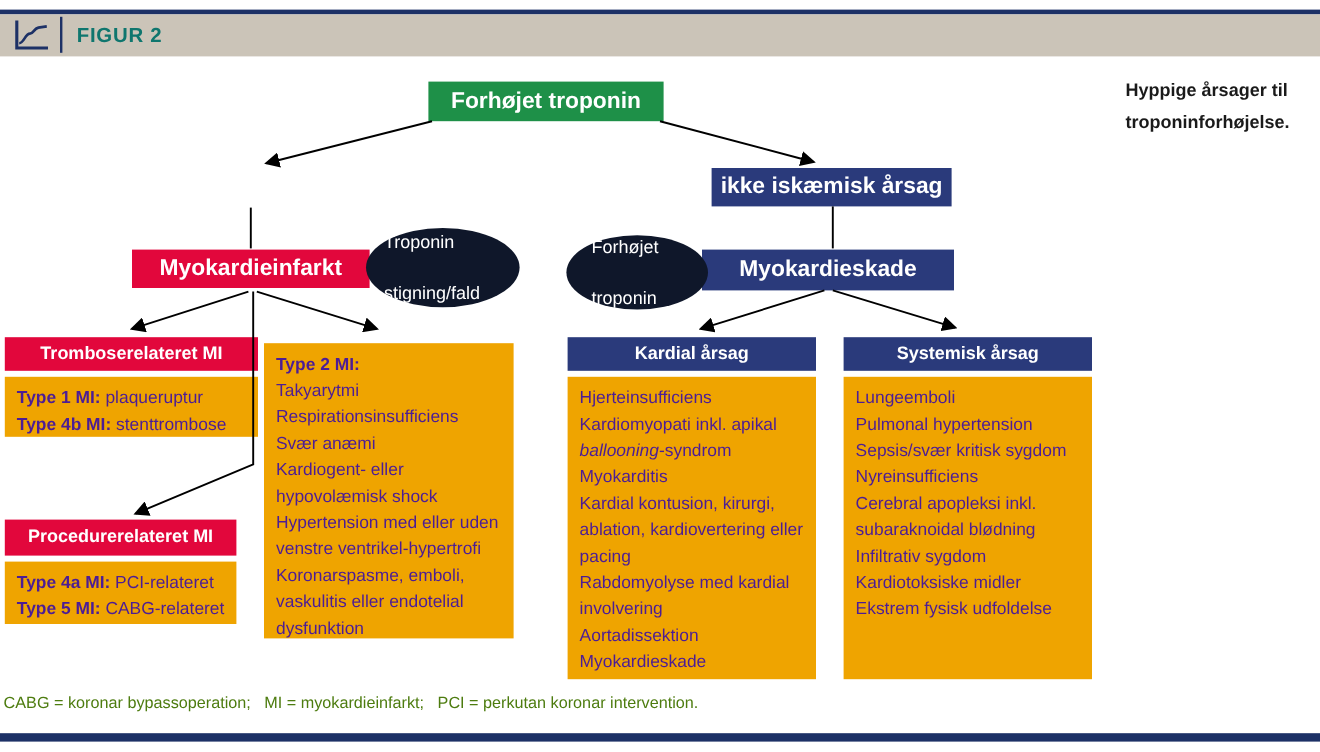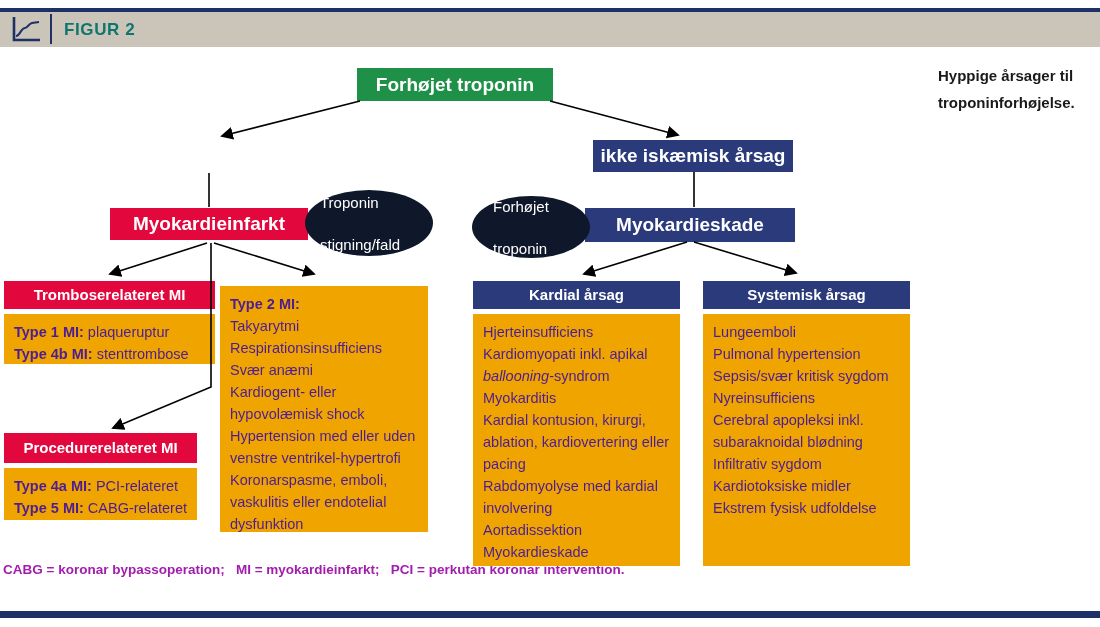--- a/index.html
+++ b/index.html
@@ -26,21 +26,21 @@
   
   .col{position:absolute;z-index:2;}
   .col-header{height:28px;line-height:28px;text-align:center;color:#fff;font-weight:700;font-size:15px;}
   .col-body{margin-top:5px;background:#efa400;color:#4c1d95;font-size:14.5px;line-height:22px;
         padding:7px 10px 0 10px;box-sizing:border-box;}
   .b{font-weight:700;}
   .i{font-style:italic;}
   
   .arrows{position:absolute;left:0;top:0;z-index:3;pointer-events:none;}
   
-  .footnote{position:absolute;left:3px;top:562px;font-size:13.5px;font-weight:700;color:#a21caf;
+  .footnote{position:absolute;left:3px;top:578px;font-size:13.5px;font-weight:400;color:#4d7c0f;
         white-space:pre-wrap;}
   .bottom-rule{position:absolute;left:0;top:611px;width:1100px;height:7px;background:#1d3166;}
 </style>
 </head>
 <body>
 
 <div class="page">
 
   <div class="top-rule"></div>
   <div class="header-bar"></div>

